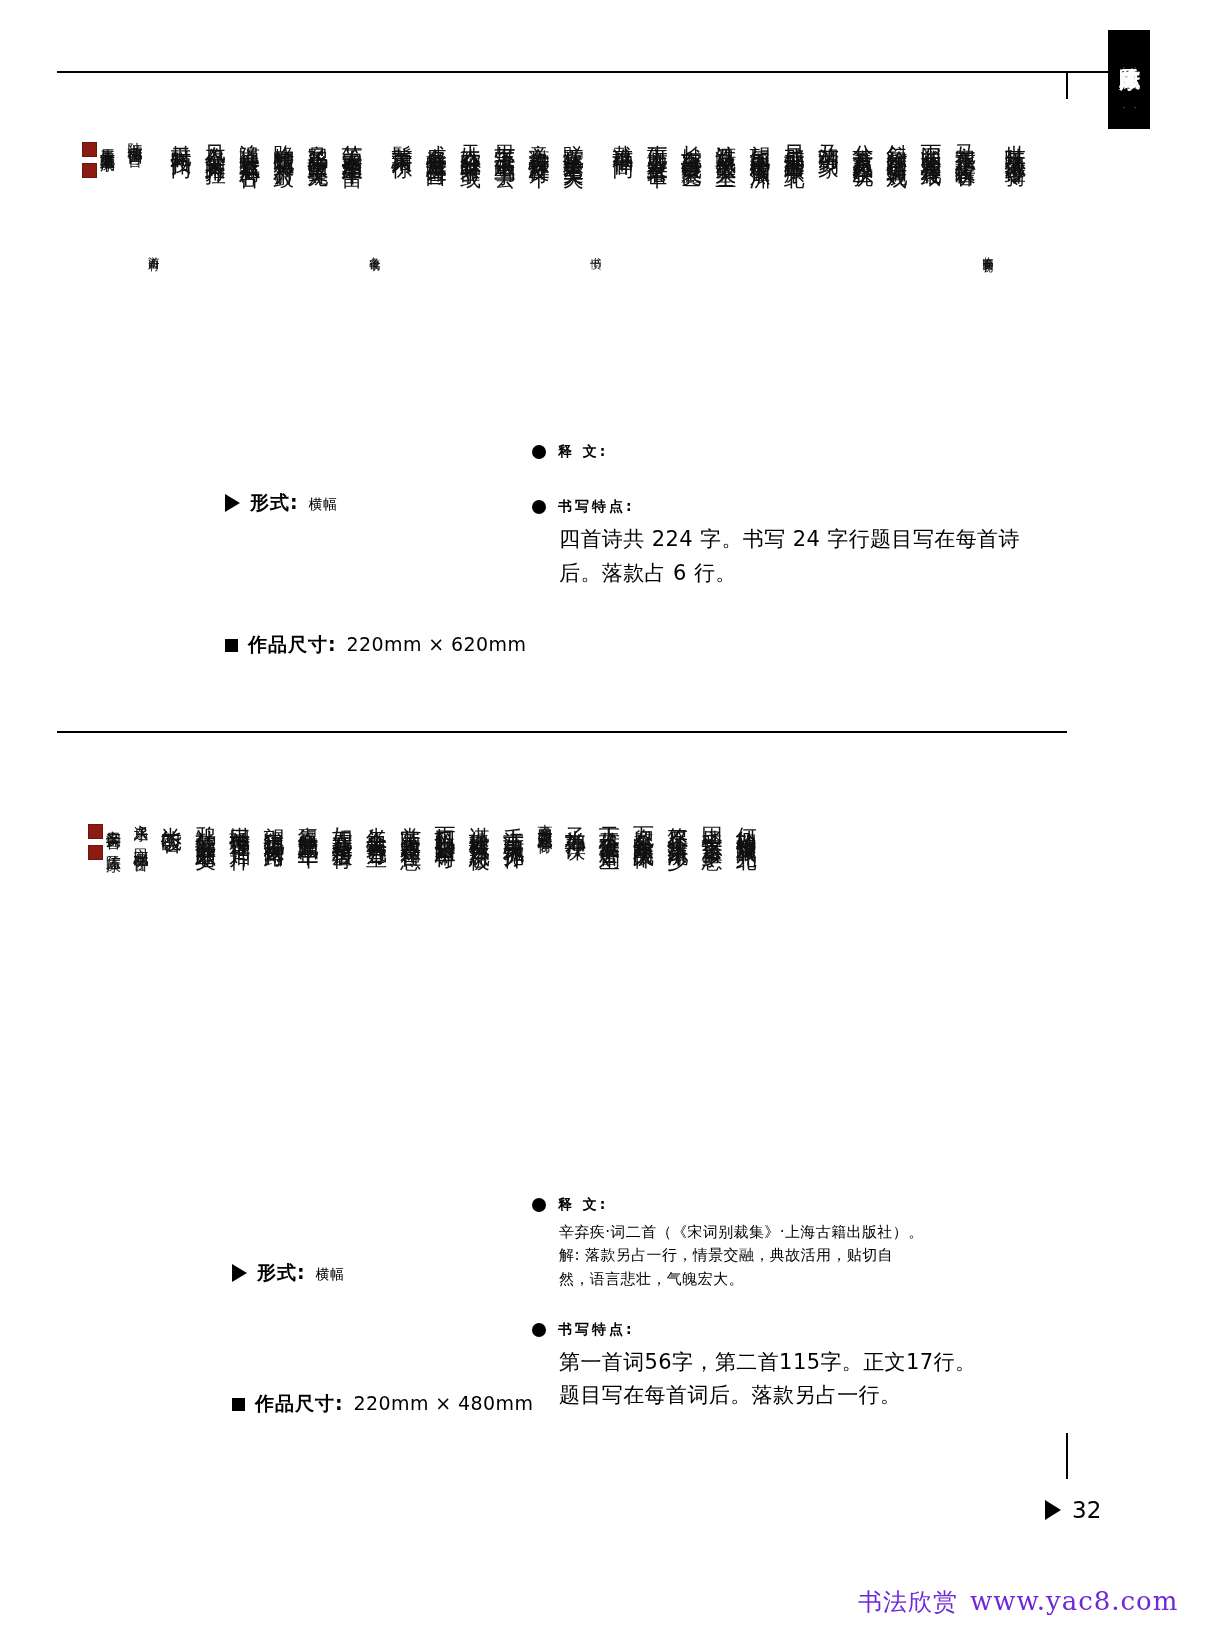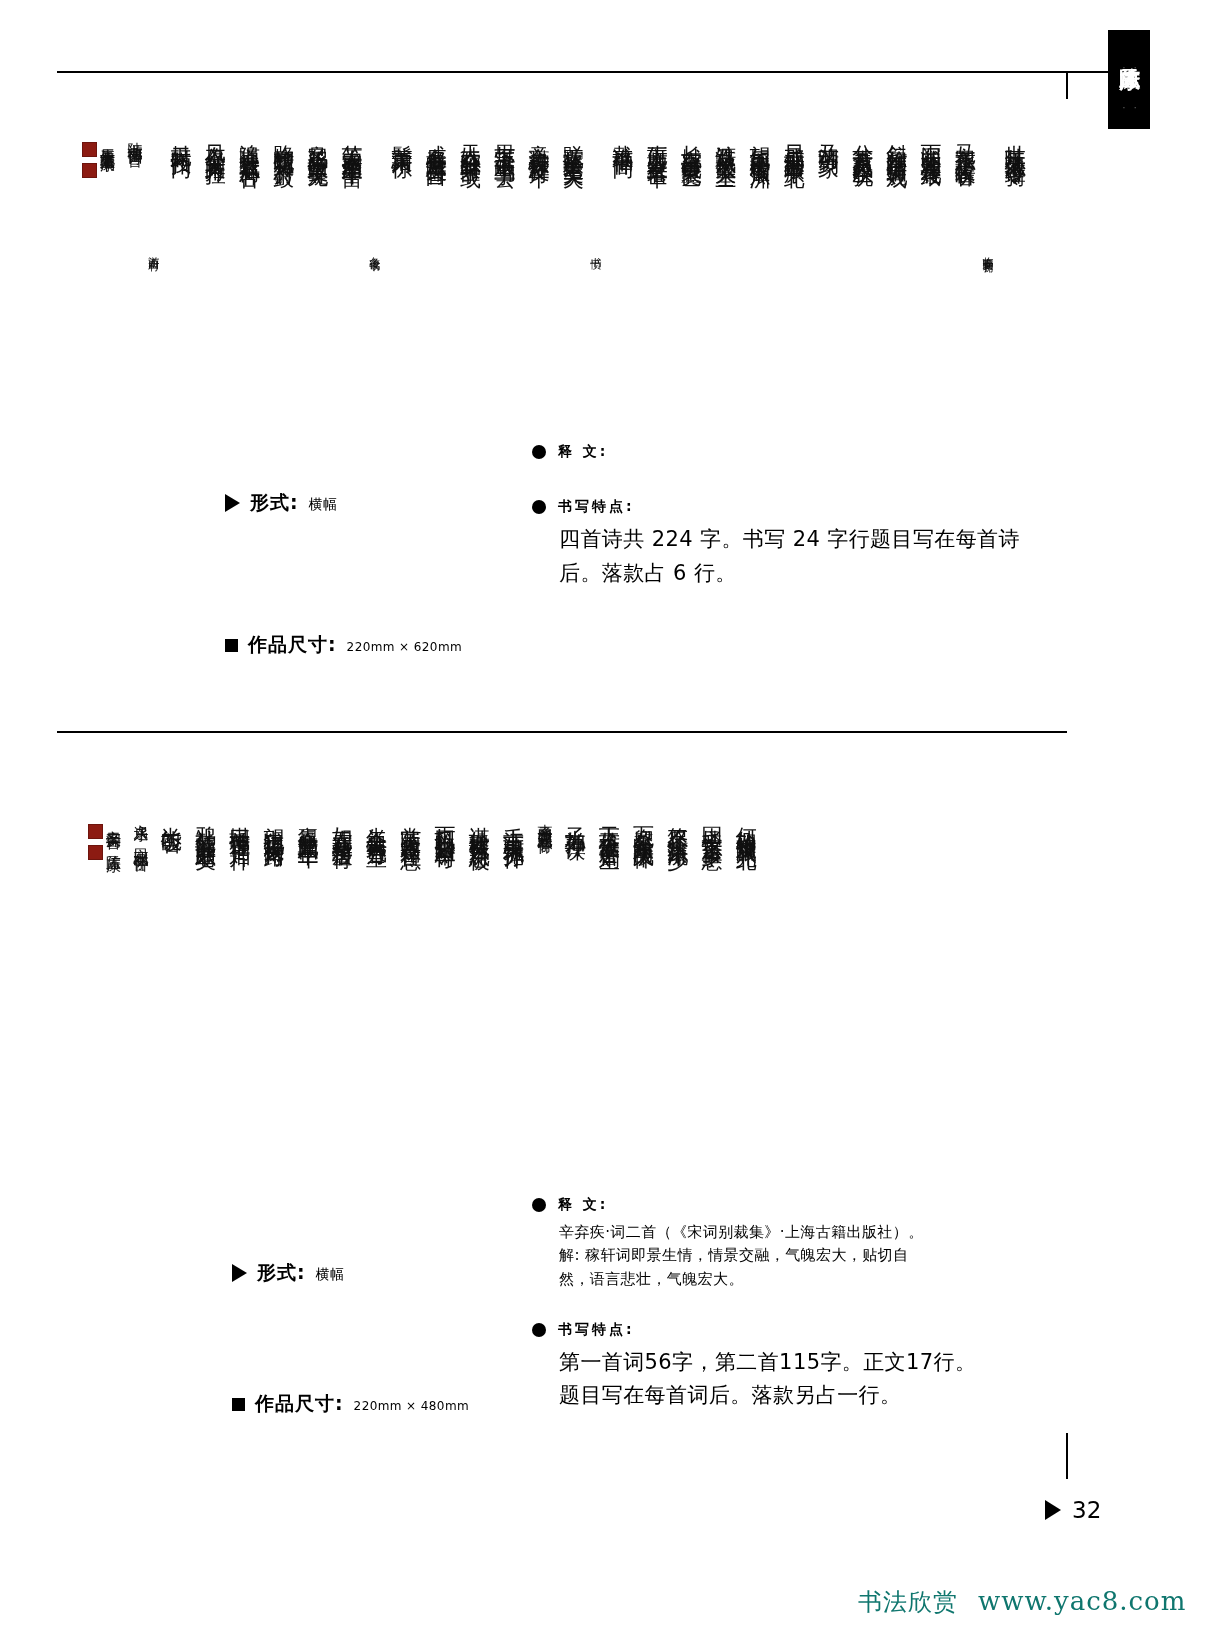--- a/index.html
+++ b/index.html
@@ -178,21 +178,21 @@
   .meta-label {
     font-size: 19px;
     font-weight: bold;
     letter-spacing: 1px;
   }
   .meta-value {
     font-size: 14px;
     letter-spacing: .5px;
   }
   .meta-value-sm {
-    font-size: 12px;
+    font-size: 19px;
     letter-spacing: .4px;
   }
 
   
   .notes-block { position: absolute; }
   .note-head {
     display: flex;
     align-items: center;
     gap: 12px;
     margin-bottom: 7px;
@@ -238,24 +238,24 @@
   .folio-num {
     font-size: 23px;
     font-family: "DejaVu Sans", "Liberation Sans", sans-serif;
   }
 
   
   .watermark {
     position: absolute;
     left: 858px;
     top: 1586px;
-    color: #0f766e;
+    color: #6d28d9;
     display: flex;
     align-items: baseline;
-    gap: 20px;
+    gap: 12px;
   }
   .watermark .wm-cn {
     font-family: "DejaVu Serif", "Liberation Serif", serif;
     font-size: 24px;
     letter-spacing: 1px;
   }
   .watermark .wm-url {
     font-family: "DejaVu Serif", "Liberation Serif", serif;
     font-size: 26px;
     letter-spacing: 1px;
@@ -392,21 +392,21 @@
   </div>
 </div>
 
 <div class="notes-block" style="left:532px; top:1196px; width:520px;">
   <div class="note-head">
     <span class="bullet-dot"></span>
     <span class="note-title">释 文:</span>
   </div>
   <div class="note-body">
     <div>辛弃疾·词二首（《宋词别裁集》·上海古籍出版社）。</div>
-    <div>解: 稼轩词即景生情，情景交融，气魄宏大，贴切自</div>
+    <div>解: 落款另占一行，情景交融，典故活用，贴切自</div>
     <div>然，语言悲壮，气魄宏大。</div>
   </div>
   <div class="note-gap"></div>
   <div class="note-head">
     <span class="bullet-dot"></span>
     <span class="note-title">书写特点:</span>
   </div>
   <div class="note-body larger">
     <div>第一首词56字，第二首115字。正文17行。</div>
     <div>题目写在每首词后。落款另占一行。</div>

